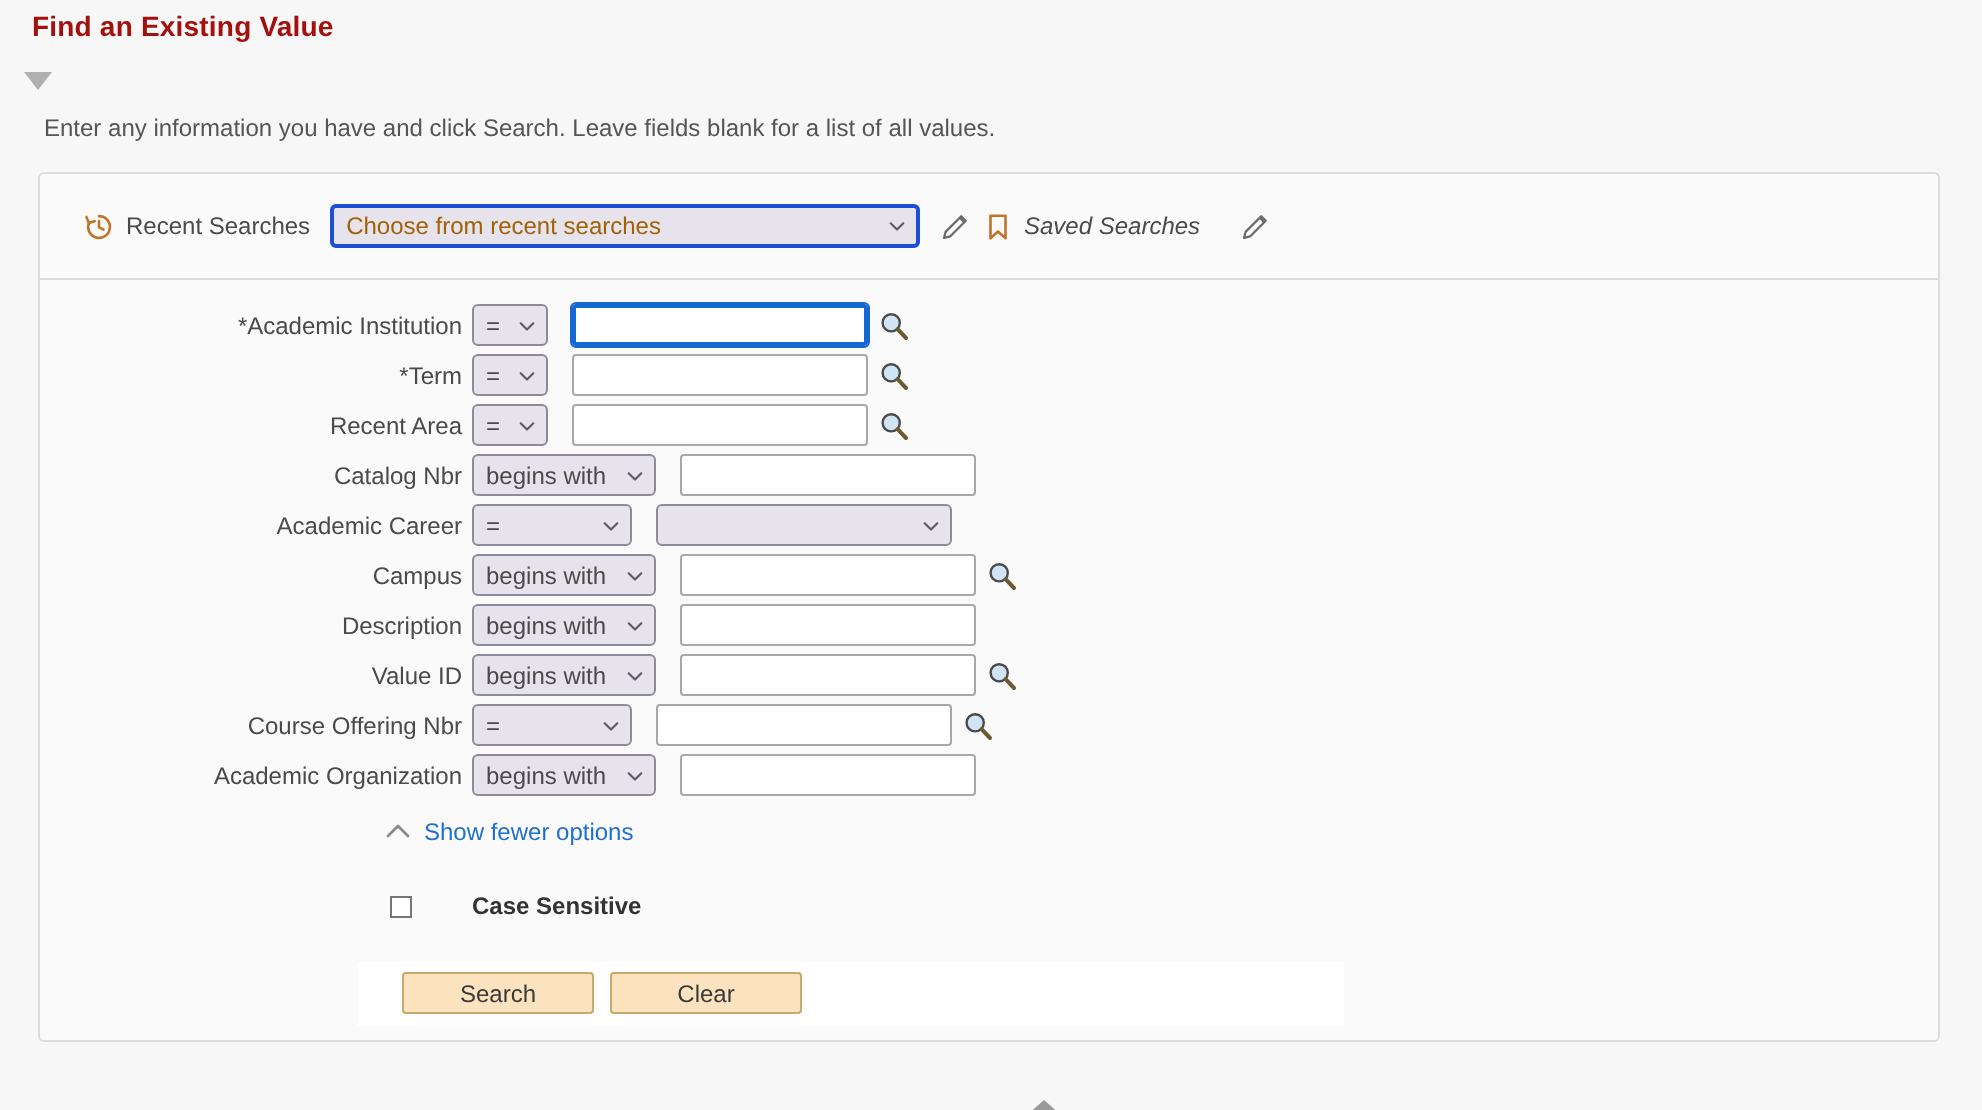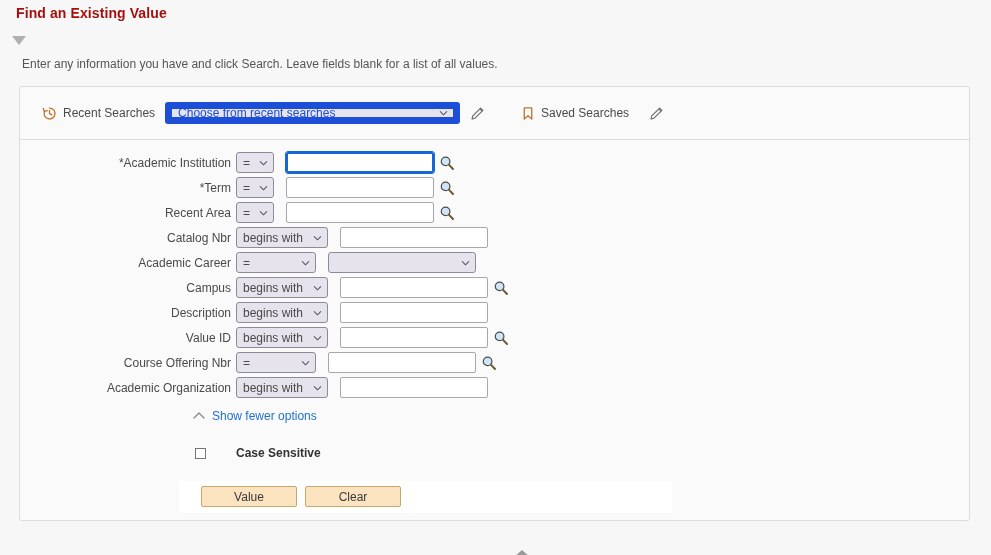--- a/index.html
+++ b/index.html
@@ -37,34 +37,34 @@
     border-radius:3px;
     box-sizing:border-box;
   }
   #searches-bar{
     position:relative;
     height:52px;
     border-bottom:1px solid #dcdcdc;
   }
   .searches-group{position:absolute;top:0;height:52px;display:flex;align-items:center;}
   #recent-group{left:22px;}
-  #saved-group{left:501px;}
+  #saved-group{left:472px;font-style:italic;}
   .searches-label{
     font-size:12px;color:#4a4a4a;
     white-space:nowrap;margin-left:6px;margin-right:10px;
   }
   .icon-btn{display:inline-flex;align-items:center;justify-content:center;cursor:pointer;}
   .searches-select{
     width:295px;height:22px;
     background:#e6e3ec;
-    border:7px solid #1d4ed8;
+    border:2px solid #1d4ed8;
     border-radius:3px;
     font-family:"Liberation Sans", sans-serif;
     font-size:12px;
-    color:#1d4ed8;
+    color:#a16207;
     padding:0 18px 0 6px;
     box-sizing:border-box;
     position:relative;
     display:flex;align-items:center;
     cursor:pointer;
   }
   .searches-select .sel-text{overflow:hidden;white-space:nowrap;}
   .sel-caret{
     position:absolute;right:5px;top:50%;
     transform:translateY(-50%);
@@ -391,21 +391,21 @@
       <span id="show-fewer-link">Show fewer options</span>
     </div>
 
     <div id="case-row">
       <span id="case-box"></span>
       <span id="case-label">Case Sensitive</span>
     </div>
   </div>
 
   <div id="button-strip">
-    <div class="btn" id="search-button">Value</div>
+    <div class="btn" id="search-button">Search</div>
     <div class="btn" id="clear-button">Clear</div>
   </div>
 
 </div>
 
 <div id="scroll-top">
   <svg width="20" height="12" viewBox="0 0 20 12">
     <polygon points="10,7 18,14 2,14" fill="#9a9a9a"></polygon>
   </svg>
 </div>

